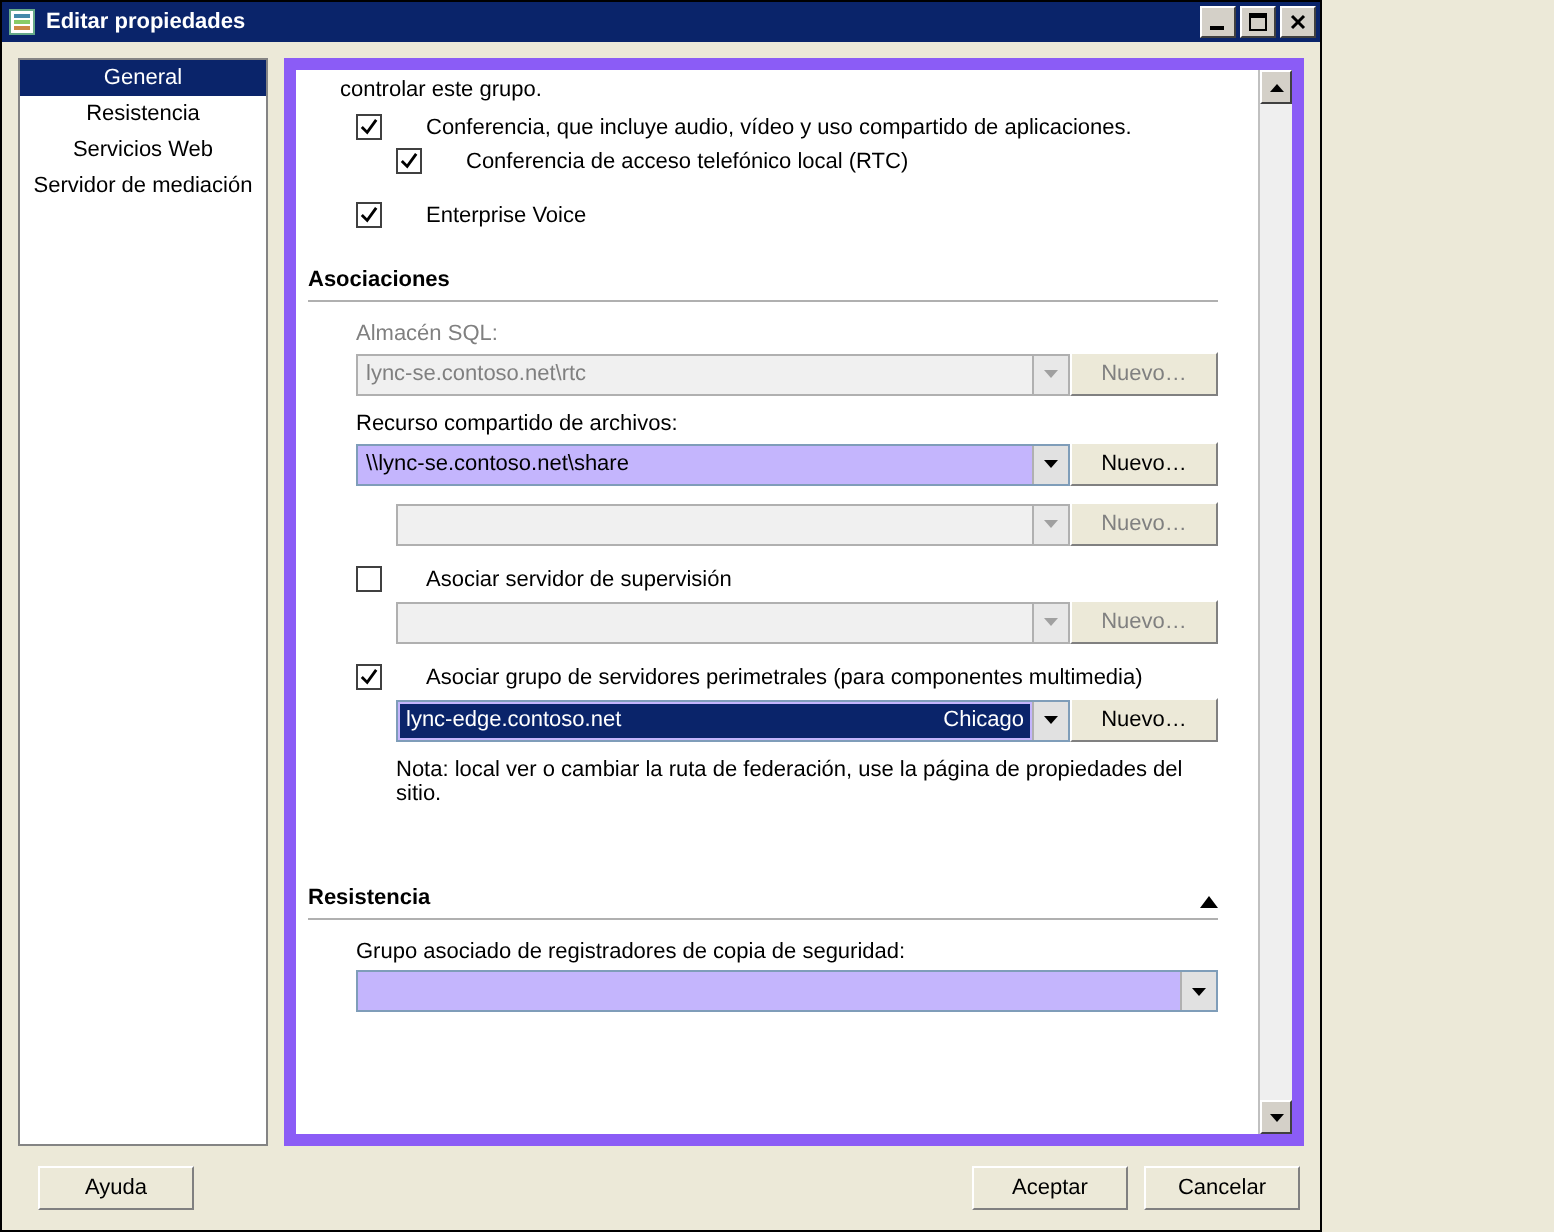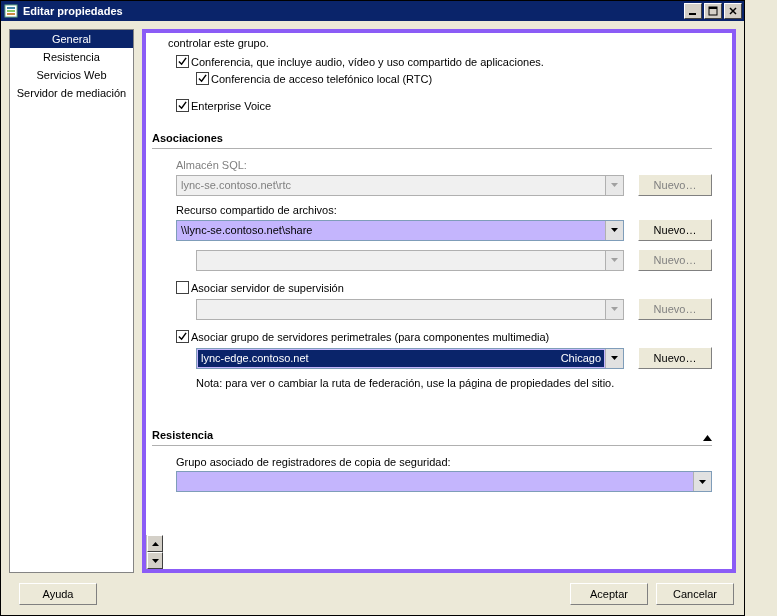--- a/index.html
+++ b/index.html
@@ -7,21 +7,21 @@
     padding: 0;
     font-family: Tahoma, "Segoe UI", sans-serif;
     font-size: 11px;
     background: #ece9d8;
     color: #000;
     width: 777px;
     height: 616px;
     overflow: hidden;
   }
   .window {
-    width: 745px;
+    width: 661px;
     height: 616px;
     background: #ece9d8;
     border: 1px solid #000;
     box-sizing: border-box;
     position: relative;
     display: flex;
     flex-direction: column;
   }
   
   .titlebar {
@@ -92,24 +92,24 @@
   }
   .sidebar .nav-item.selected {
     background: #0a246a;
     color: #fff;
   }
 
   .main-frame {
     flex: 1;
     position: relative;
     background: #fff;
-    border: 4px solid #8b5cf6;
-    box-sizing: border-box;
-    display: flex;
-    flex-direction: column;
+    border: 6px solid #8b5cf6;
+    box-sizing: border-box;
+    display: flex;
+    flex-direction: row;
     min-width: 0;
   }
   .main-scroll {
     flex: 1;
     padding: 4px 20px 8px 30px;
     overflow: hidden;
     box-sizing: border-box;
     position: relative;
   }
   .scrollbar-v {
@@ -137,21 +137,21 @@
 
   
   .truncated {
     color: #000;
     margin-bottom: 6px;
     margin-left: -8px;
   }
   .chk-row {
     display: flex;
     align-items: center;
-    gap: 2px;
+    gap: 22px;
     margin: 4px 0;
   }
   .chk-row.indent { margin-left: 20px; }
   .chk {
     width: 13px;
     height: 13px;
     border: 1px solid #404040;
     background: #fff;
     display: inline-flex;
     align-items: center;
@@ -182,21 +182,20 @@
   .collapse-arrow svg { width: 9px; height: 6px; }
 
   .field-label {
     margin-top: 6px;
     margin-bottom: 3px;
   }
   .field-label.disabled { color: #808080; }
   .field-row {
     display: flex;
     align-items: center;
-    gap: 14px;
     margin-bottom: 8px;
   }
   .combo {
     flex: 1;
     display: flex;
     height: 21px;
     border: 1px solid #7f9db9;
     background: #c4b5fd;
     box-sizing: border-box;
   }
@@ -408,21 +407,21 @@
               </div>
               <div class="drop">
                   <svg viewBox="0 0 7 4">
                     <polygon points="0,0 7,0 3.5,4" fill="#000"></polygon>
                   </svg>
                 </div>
             </div>
             <div class="btn">Nuevo…</div>
           </div>
 
-          <div class="note">Nota: para ver o cambiar la ruta de federación, use la página de propiedades del sitio.</div>
+          <div class="note">Nota: local ver o cambiar la ruta de federación, use la página de propiedades del sitio.</div>
 
           <div class="section-header" style="margin-top:40px">
             <span>Resistencia</span>
             <span class="collapse-arrow"><svg viewBox="0 0 9 6">
                   <polygon points="0,6 9,6 4.5,0" fill="#000"></polygon>
                 </svg></span>
           </div>
           <hr class="section-rule">
 
           <div class="field-label">Grupo asociado de registradores de copia de seguridad:</div>

